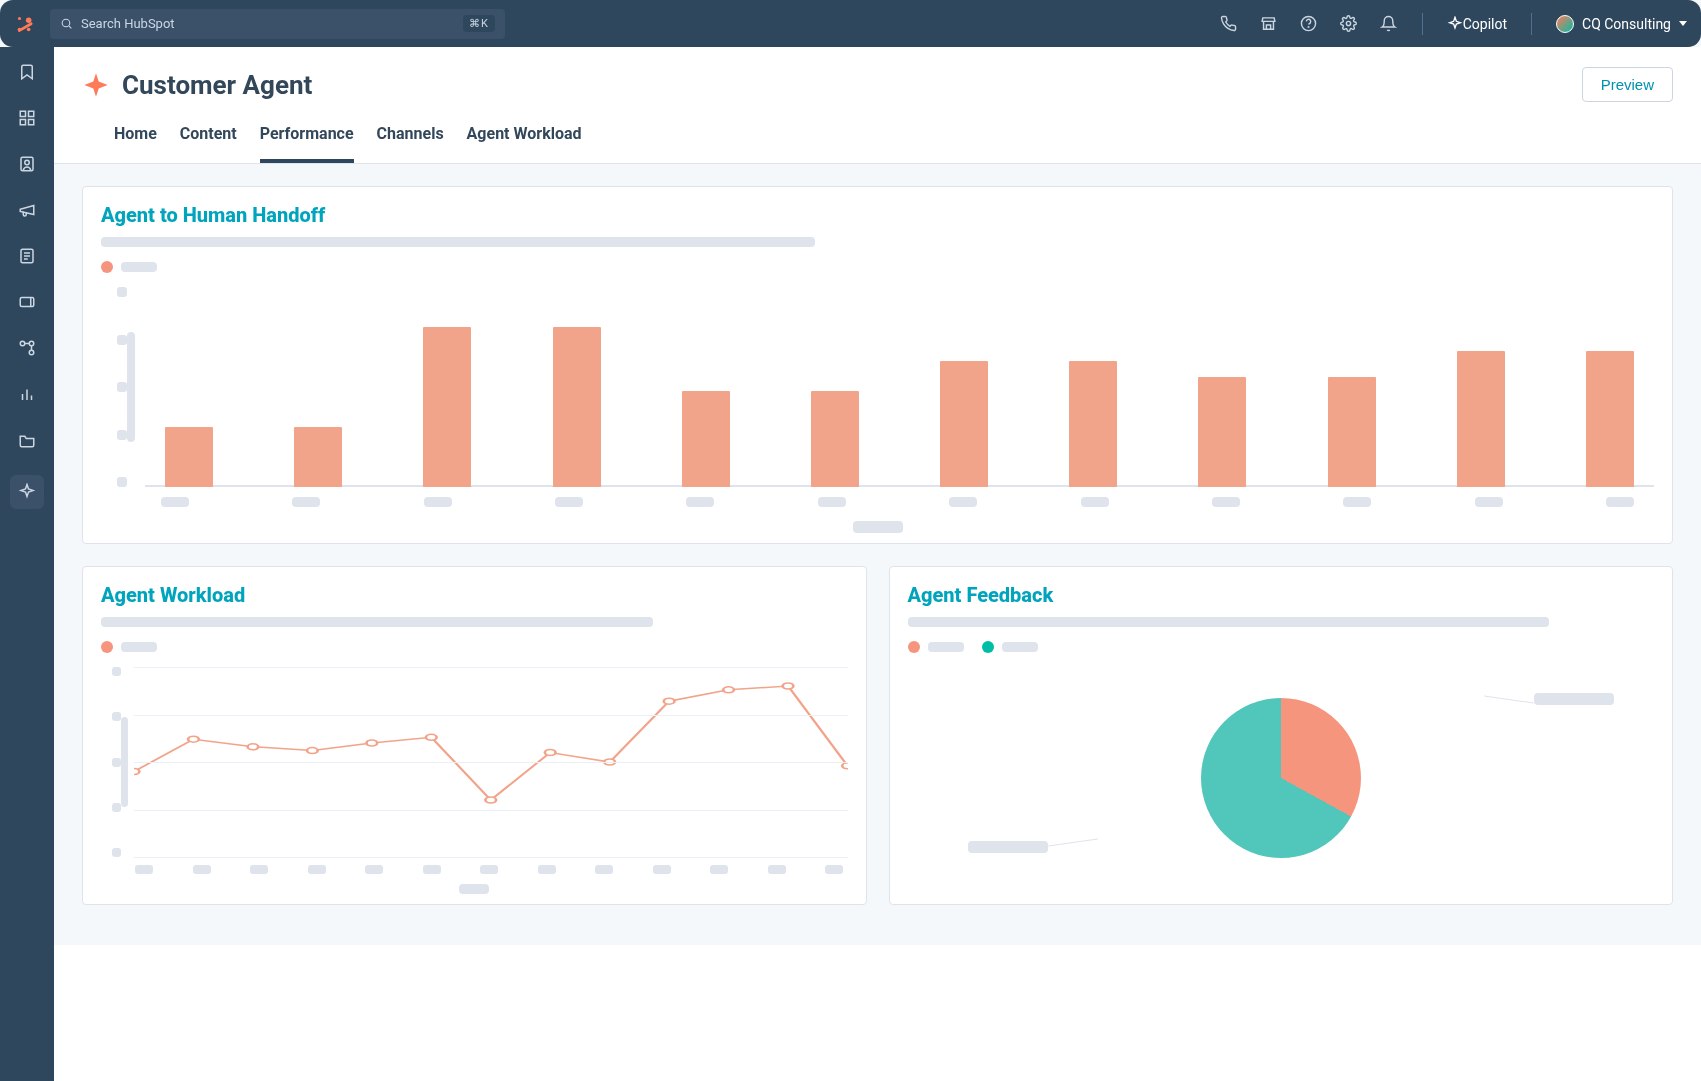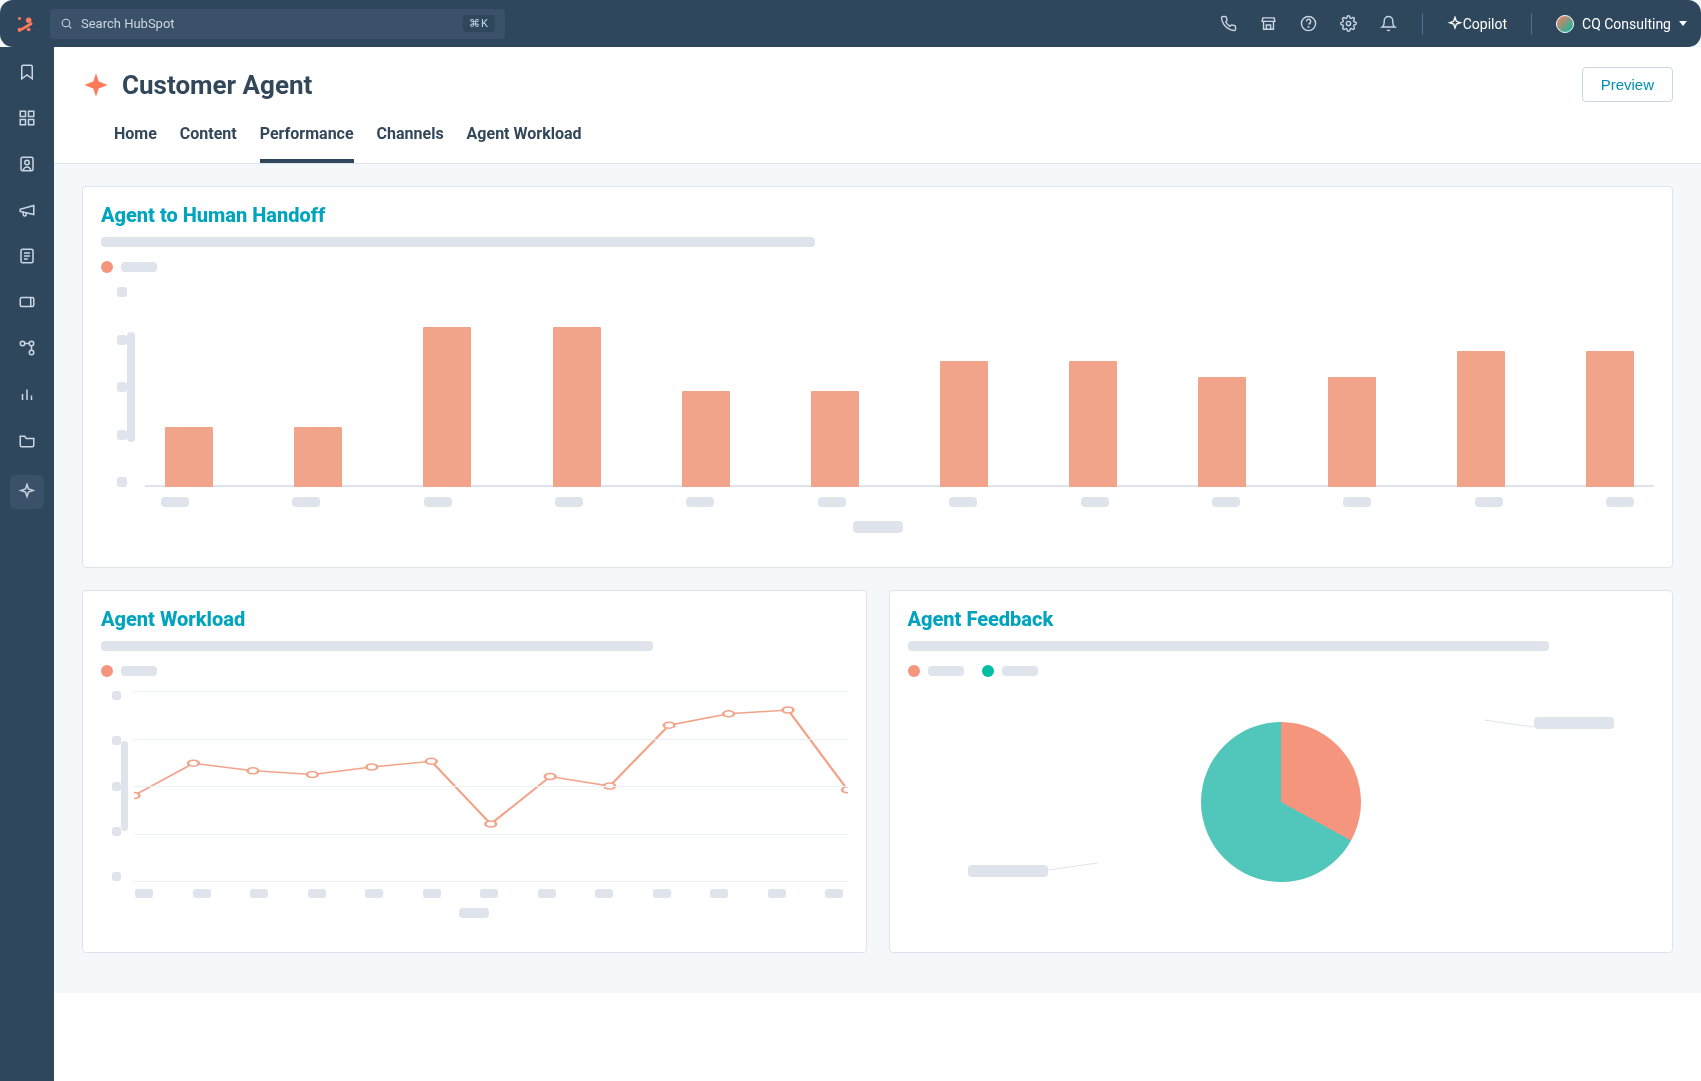--- a/index.html
+++ b/index.html
@@ -99,21 +99,21 @@
   .tabs { display:flex; gap: 23px; margin-top: 22px; padding-left: 32px;}
   .tab { padding: 0 0 16px 0; font-size:16px; font-weight:700; color:#33475b; border-bottom:4px solid transparent; cursor:pointer;}
   .tab.active { border-bottom-color:#2e475d; }
 
   
   .cards-wrap { padding: 22px 28px 40px 28px; background:#f5f8fa;}
   .card {
     background:#fff;
     border:1px solid #dfe3eb;
     border-radius:4px;
-    padding: 16px 18px 34px 18px;
+    padding: 16px 18px 10px 18px;
   }
   .card-title { font-size:20px; font-weight:800; color:#00a4bd; margin-bottom:10px;}
   .skel-bar { height:10px; background:#dfe3eb; border-radius:4px; }
   .legend { margin-top:14px; display:flex; align-items:center; gap:8px;}
   .dot { width:12px; height:12px; border-radius:50%; }
   .dot.salmon { background:#f5957e; }
   .dot.teal   { background:#00bda5; }
   .chip { width:36px; height:10px; background:#dfe3eb; border-radius:4px;}
 
   

